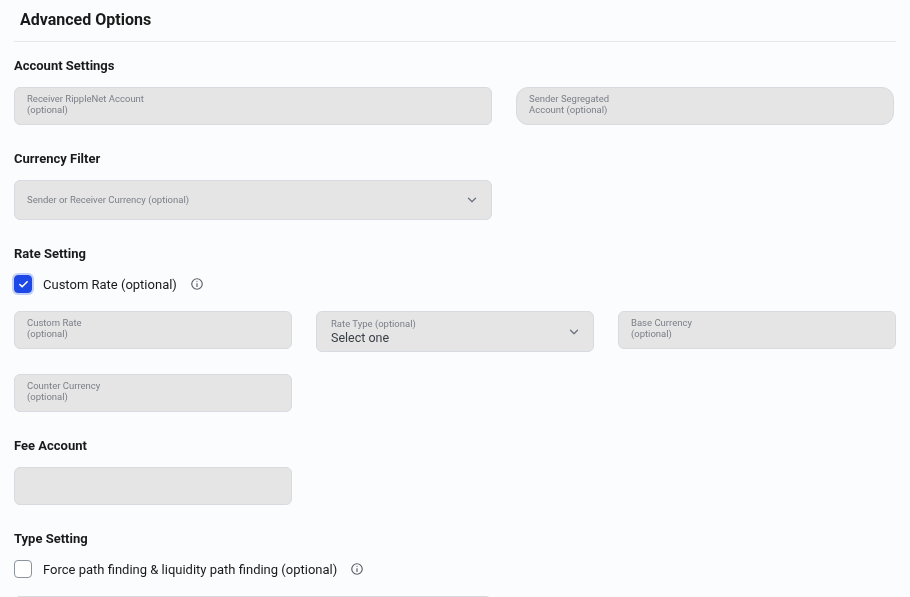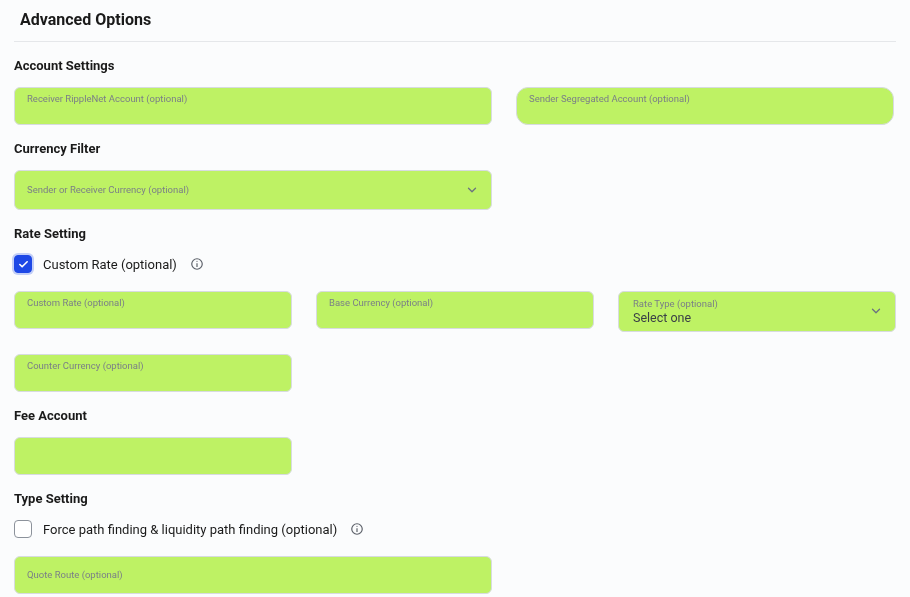--- a/index.html
+++ b/index.html
@@ -29,35 +29,35 @@
       font-size: 16px;
       color: #1a1a1a;
       padding: 10px 0 12px 6px;
     }
     .divider {
       border: none;
       border-top: 1px solid #e5e7ea;
       margin: 0 0 16px 0;
     }
     .section {
-      margin-bottom: 16px;
+      margin-bottom: 26px;
     }
     .row {
       display: flex;
       gap: 24px;
     }
     .field {
       position: relative;
       border: 1px solid #d7dbe0;
       border-radius: 6px;
-      background: #bef264;
+      background: #e5e5e5;
       height: 38px;
       padding: 5px 12px 5px 12px;
       display: flex;
-      flex-direction: column;
+      flex-direction: row;
       justify-content: center;
     }
     .field-label {
       font-size: 9.5px;
       color: #7a7f87;
       line-height: 1.2;
     }
     .field-input {
       border: none;
       outline: none;
@@ -196,39 +196,39 @@
             <circle cx="12" cy="12" r="9"></circle>
             <line x1="12" y1="10.5" x2="12" y2="17"></line>
             <circle cx="12" cy="7.5" r="0.9" fill="currentColor" stroke="none"></circle>
           </svg>
       </span>
     </div>
 
     <div class="rate-row">
       <div class="field w278">
         <span class="field-label">Custom Rate (optional)</span>
-        <input class="field-input" type="text" style="">
-      </div>
-      <div class="field w278">
-        <span class="field-label">Base Currency (optional)</span>
         <input class="field-input" type="text" style="">
       </div>
       <div class="field select-dual w278" style="height:41px;">
         <div class="select-dual-inner">
           <div class="select-dual-text">
             <span class="field-label">Rate Type (optional)</span>
             <span class="select-placeholder">Select one</span>
           </div>
           <span class="chevron">
             <svg width="14" height="14" viewBox="0 0 24 24" fill="none" stroke="currentColor" stroke-width="2.2" stroke-linecap="round" stroke-linejoin="round">
                 <polyline points="6 9 12 15 18 9"></polyline>
               </svg>
           </span>
         </div>
       </div>
+      <div class="field w278">
+        <span class="field-label">Base Currency (optional)</span>
+        <input class="field-input" type="text" style="">
+      </div>
     </div>
 
     <div class="field w278">
       <span class="field-label">Counter Currency (optional)</span>
       <input class="field-input" type="text" style="">
     </div>
   </div>
 
   <div class="section">
     <div class="section-title">Fee Account</div>

